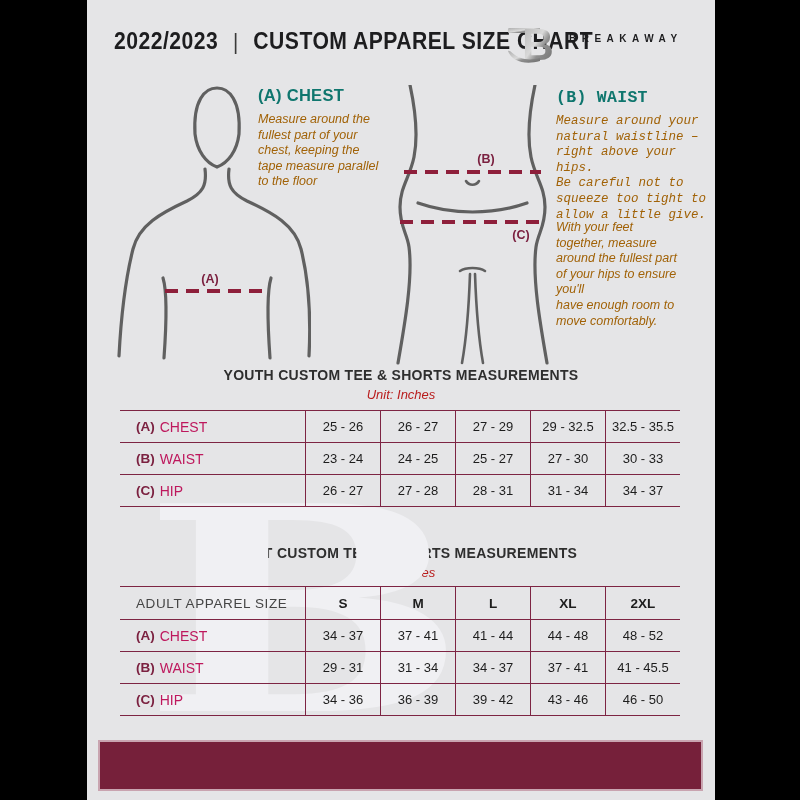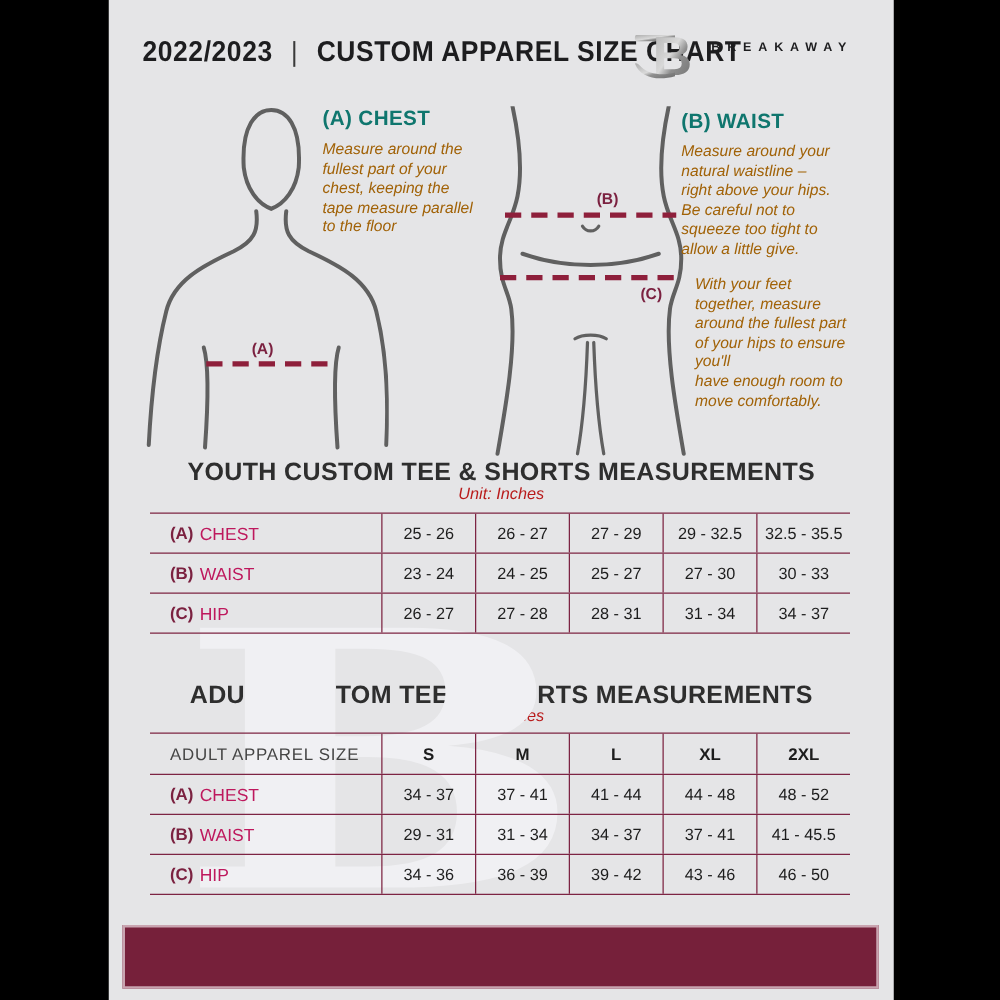--- a/index.html
+++ b/index.html
@@ -24,26 +24,26 @@
   .fig-upper { left:22px;  top:84px;  width:202px; height:276px; }
   .fig-lower { left:303px; top:85px;  width:165px; height:280px; }
 
   
   .inst { position:absolute; color:#7b2140; }
   .inst h3 { font-size:16.5px; font-weight:bold; letter-spacing:.3px;
              color:#0f766e; margin-bottom:7px; }
   .inst p  { font-size:12.5px; font-style:italic; line-height:15.6px;
              color:#a16207; white-space:pre-line; }
   .inst-a { left:171px; top:86px;  width:150px; }
-  .inst-b { left:458px; top:88px;  width:156px; }
+  .inst-b { left:469px; top:88px;  width:156px;font-family:Liberation Mono, monospace; }
   .inst-c { left:469px; top:220px; width:156px; }
 
   
   .sec-title { position:absolute; left:0; width:628px; text-align:center;
-               font-size:20px; font-weight:bold; color:#2e2e2e; letter-spacing:.3px; }
+               font-size:14px; font-weight:bold; color:#2e2e2e; letter-spacing:.3px; }
   .sec-unit  { position:absolute; left:0; width:628px; text-align:center;
                font-size:13px; font-style:italic; color:#b91c1c; }
   .yt-title { top:367px; } .yt-unit { top:387px; }
   .at-title { top:545px; } .at-unit { top:565px; }
 
   
   .table { position:absolute; left:33px; width:560px; border-top:1.5px solid #7d2443;
            z-index:2; }
   .yt-table { top:410px; } .at-table { top:586px; }
   .trow { display:grid; grid-template-columns:185px repeat(5,75px);

